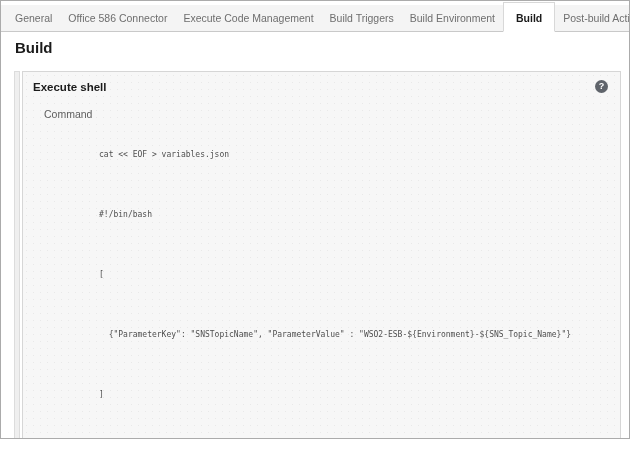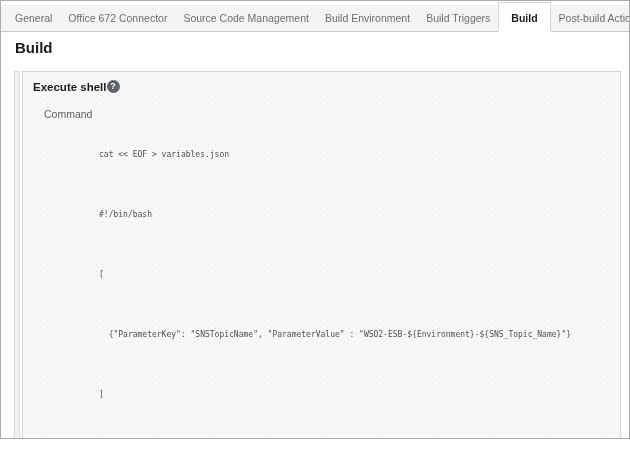--- a/index.html
+++ b/index.html
@@ -53,21 +53,21 @@
   }
   .panel {
     flex:1;
     background:#f7f7f7;
     background-image: radial-gradient(circle, #e9e9e9 0.8px, transparent 0.9px);
     background-size:7px 7px;
     border:1px solid #d6d6d6;
     padding:8px 0 8px 0;
   }
   .panel-header {
-    display:flex; justify-content:flex-start; align-items:center;
+    display:flex; justify-content:space-between; align-items:center;
     padding:0 12px 0 10px;
   }
   .panel-title { font-size:11.5px; font-weight:bold; color:#1b1b1b; }
   .help-icon {
     width:13px; height:13px; border-radius:50%;
     background:#5f646b; color:#fff;
     font-size:9px; font-weight:bold;
     text-align:center; line-height:13px;
     cursor:pointer; user-select:none;
   }
@@ -84,24 +84,24 @@
   }
   .code div { white-space:pre; }
 </style>
 </head>
 <body>
 
 <div class="page">
 
   <div class="tabbar">
     <div class="tab">General</div>
-    <div class="tab">Office 672 Connector</div>
-    <div class="tab">Source Code Management</div>
+    <div class="tab">Office 586 Connector</div>
+    <div class="tab">Execute Code Management</div>
+    <div class="tab">Build Triggers</div>
     <div class="tab">Build Environment</div>
-    <div class="tab">Build Triggers</div>
     <div class="tab active">Build</div>
     <div class="tab">Post-build Actions</div>
   </div>
 
   <div class="page-title">Build</div>
 
   <div class="sections">
 
     <div class="section">
       <div class="drag-strip"></div>

